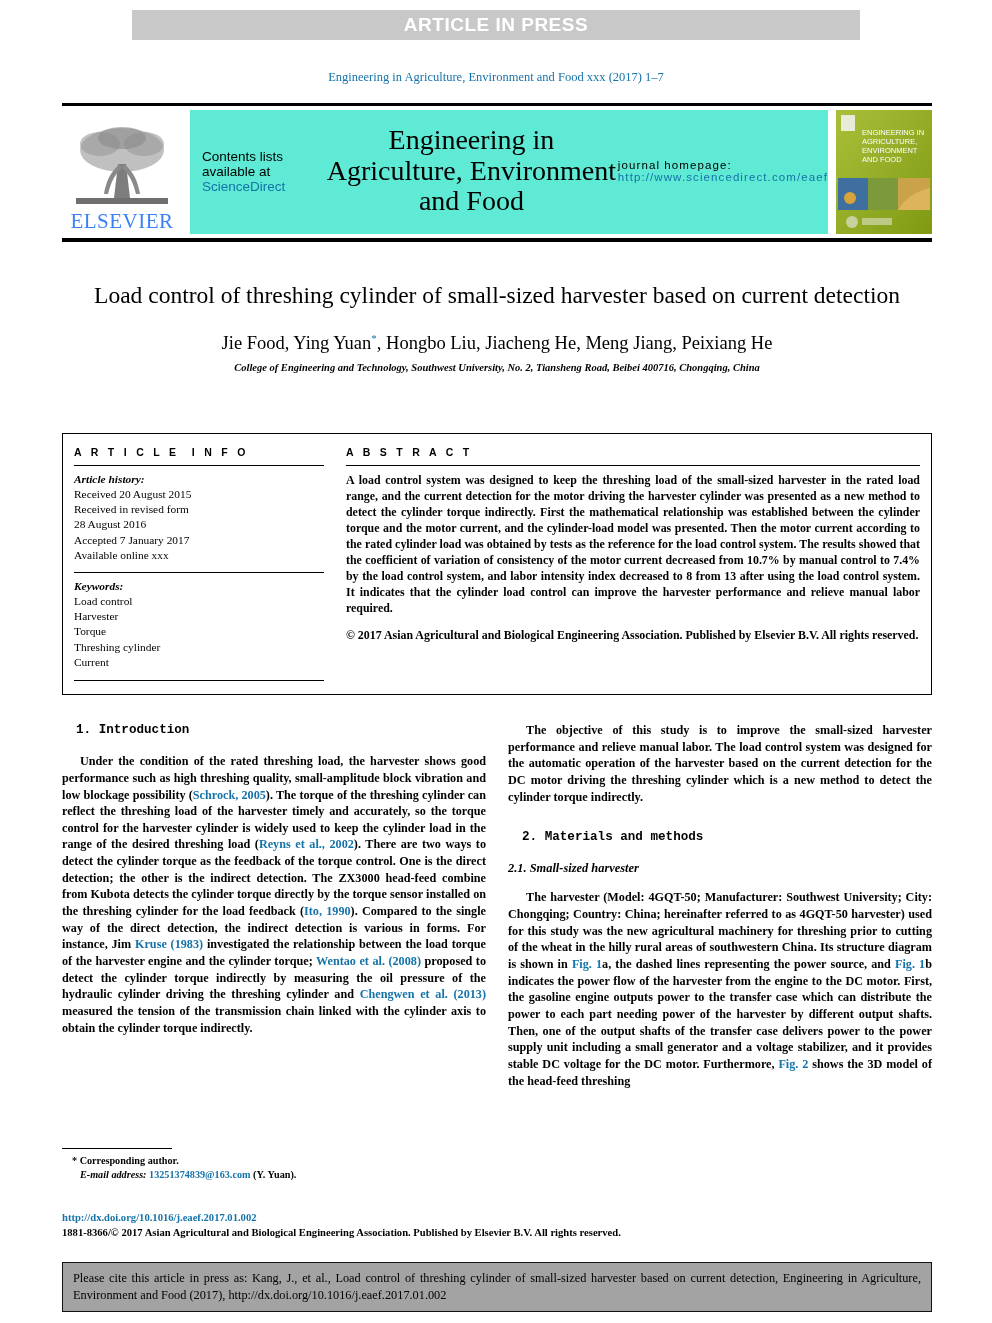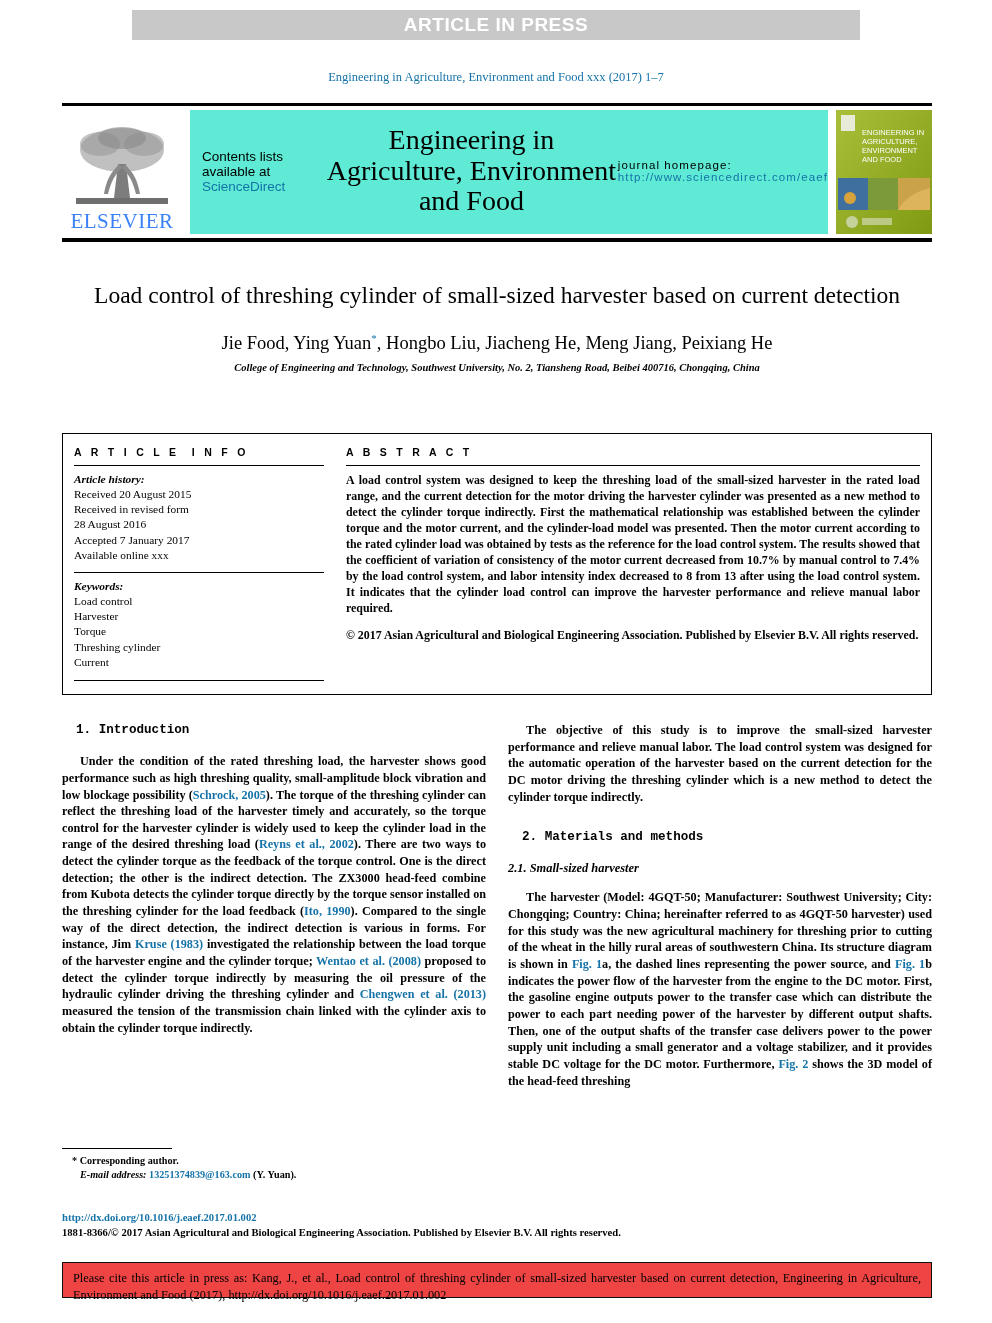--- a/index.html
+++ b/index.html
@@ -272,22 +272,22 @@
     font-weight: bold;
   }
   .doi-link { color: #1573a8; }
 
   
   .cite-box {
     position: absolute;
     left: 62px;
     top: 1262px;
     width: 870px;
-    height: 36px;
-    background: #ef4444;
+    height: 50px;
+    background: #a3a3a3;
     border: 1px solid #111;
     box-sizing: border-box;
     padding: 7px 10px;
     font-size: 12.3px;
     line-height: 1.4;
     text-align: justify;
   }
 </style>
 </head>
 <body>

